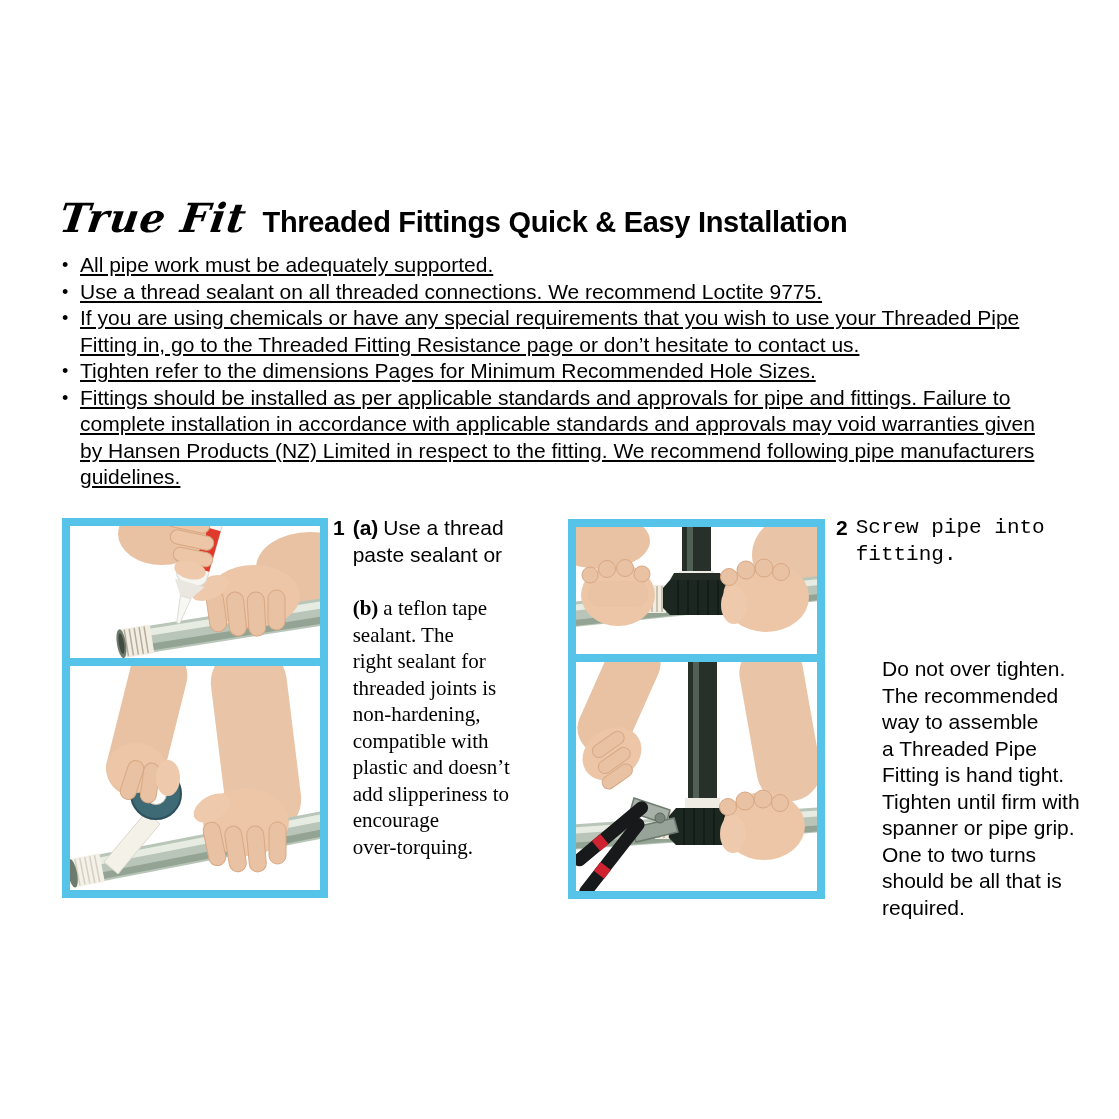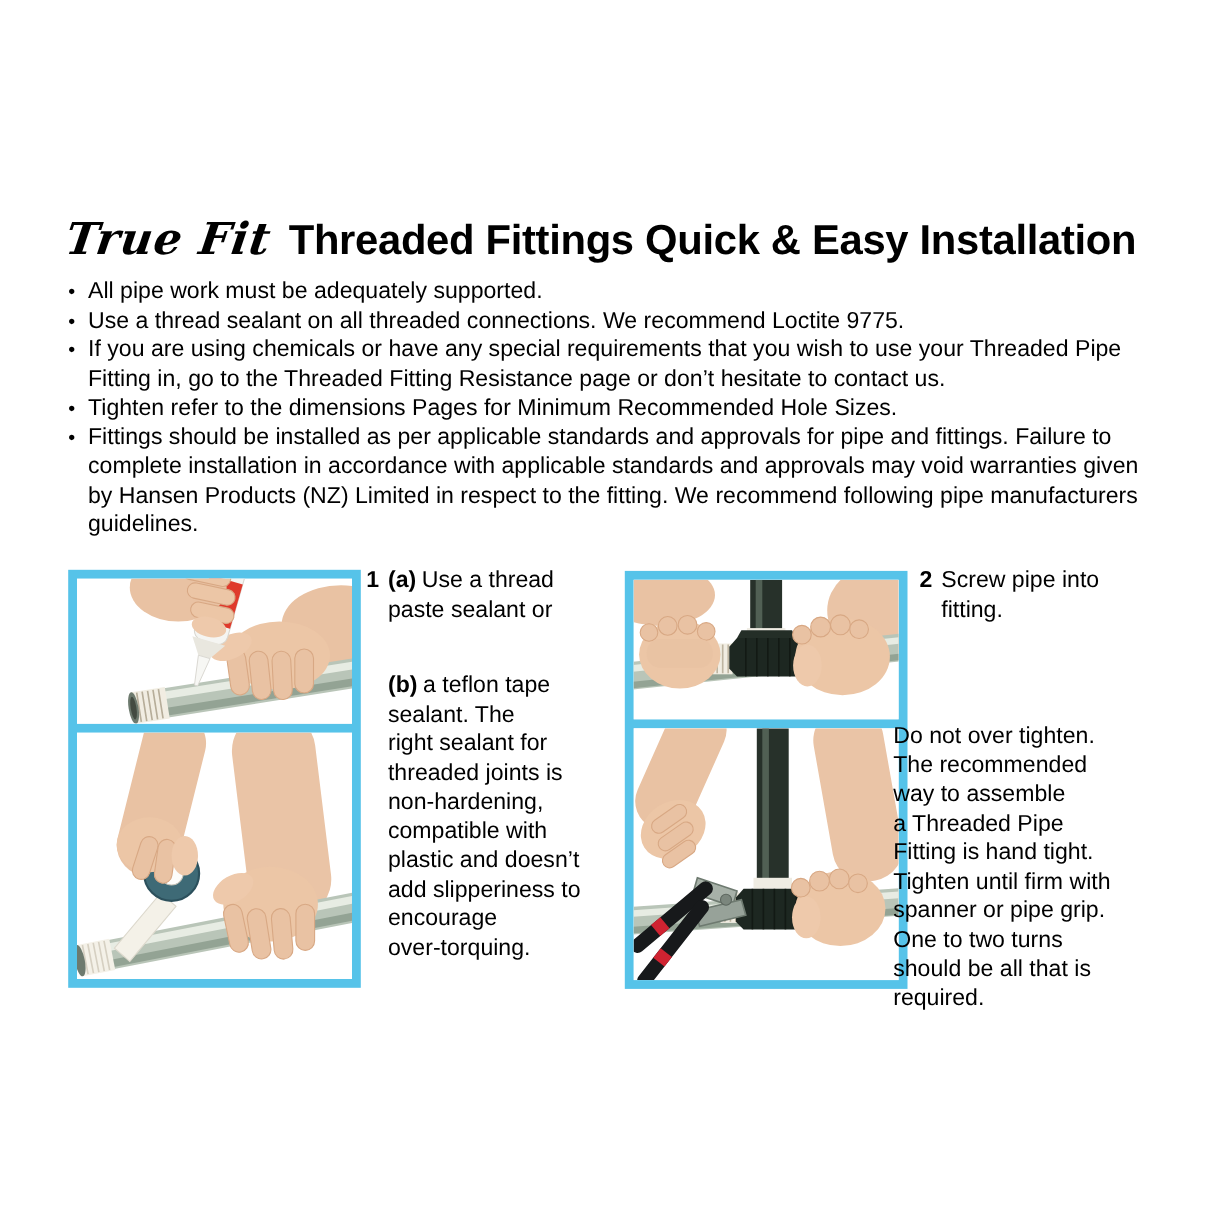--- a/index.html
+++ b/index.html
@@ -3,49 +3,49 @@
 <meta charset="utf-8">
 <style>
   html,body{margin:0;padding:0;background:#ffffff;}
   .page{position:relative;width:1119px;height:1119px;background:#ffffff;overflow:hidden;
         font-family:"Liberation Sans",sans-serif;color:#000;}
 
   
   .title-row{position:absolute;left:60px;top:194px;display:flex;align-items:baseline;gap:16px;white-space:nowrap;}
   .brand{font-family:"DejaVu Serif",serif;font-style:italic;font-weight:bold;font-size:40px;
          transform:skewX(-8deg);letter-spacing:1px;}
-  .doc-title{font-size:38px;font-weight:bold;letter-spacing:-0.3px;}
+  .doc-title{font-size:29px;font-weight:bold;letter-spacing:-0.3px;}
 
   
   .bullets{position:absolute;left:58px;top:252px;width:1012px;list-style:none;margin:0;padding:0;
            font-size:21px;line-height:26.5px;}
   .bullets li{position:relative;padding-left:22px;margin:0;}
   .bullets .marker{position:absolute;left:4px;top:0;font-size:18px;}
-  .btext{white-space:pre-line;}
+  .btext{white-space:pre-line;text-decoration:underline;}
 
   
   .photo-col{position:absolute;background:#56c3e9;padding:8px;display:flex;flex-direction:column;gap:8px;box-sizing:border-box;}
   .photo-col.left{left:62px;top:518px;width:266px;height:380px;}
   .photo-col.right{left:568px;top:519px;width:257px;height:380px;}
   .photo-cell{background:#ffffff;overflow:hidden;position:relative;flex:0 0 auto;}
   .photo-cell svg{display:block;width:100%;height:100%;}
   .cell-1a{height:132px;} .cell-1b{flex:1 1 auto;}
   .cell-2a{height:127px;} .cell-2b{flex:1 1 auto;}
 
   
   .step{position:absolute;display:flex;align-items:flex-start;font-size:21px;line-height:26.5px;}
   .step .num{font-weight:bold;margin-right:8px;}
   .step1{left:333px;top:515px;width:224px;}
   .step2{left:836px;top:515px;width:236px;}
   .para{white-space:normal;}
   .para b{margin-right:5px;}
   .para span{white-space:pre-line;text-align:center;}
-  .para.pb{margin-top:42px;}
-  .step-text{white-space:pre-line;}
-  .note{position:absolute;left:812px;top:656px;width:234px;font-size:21px;line-height:26.5px;white-space:pre-line;}
+  .para.pb{margin-top:27px;font-family:Liberation Serif, serif;}
+  .step-text{white-space:pre-line;font-family:Liberation Mono, monospace;}
+  .note{position:absolute;left:882px;top:656px;width:234px;font-size:21px;line-height:26.5px;white-space:pre-line;}
 </style>
 </head>
 <body>
 
 <div class="page">
 
   <div class="title-row">
     <span class="brand">True Fit</span>
     <span class="doc-title">Threaded Fittings Quick &amp; Easy Installation</span>
   </div>

